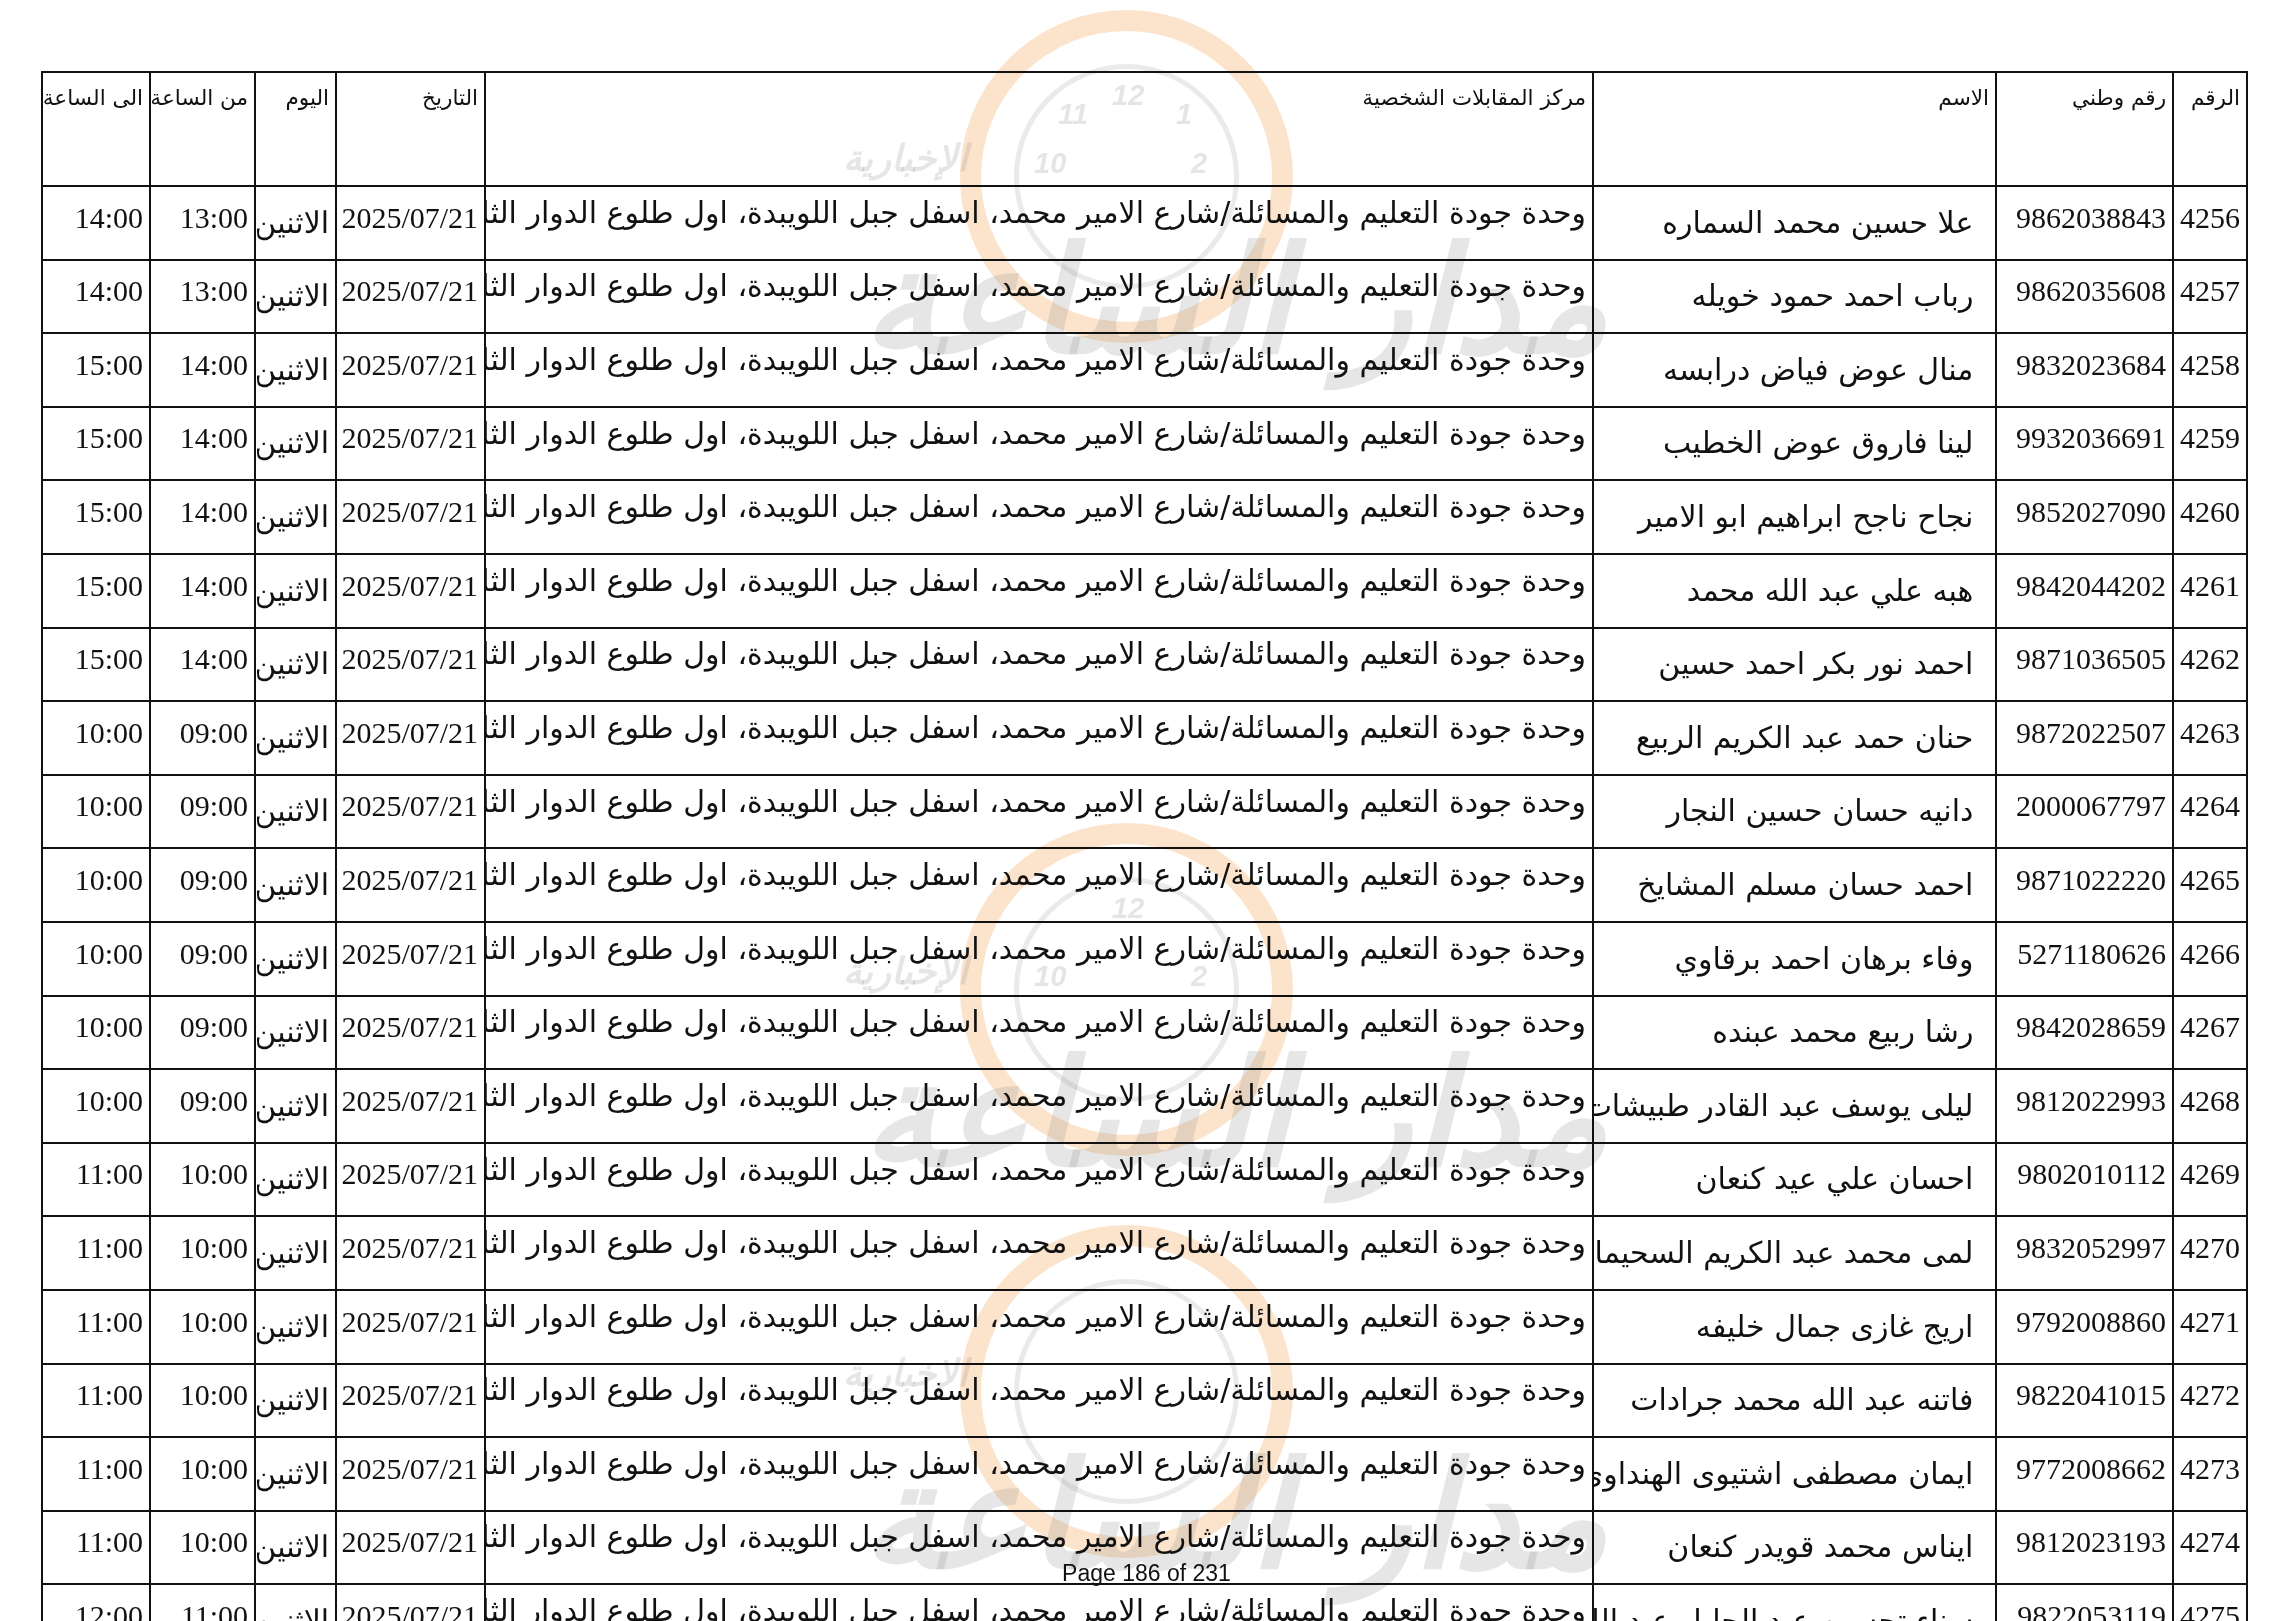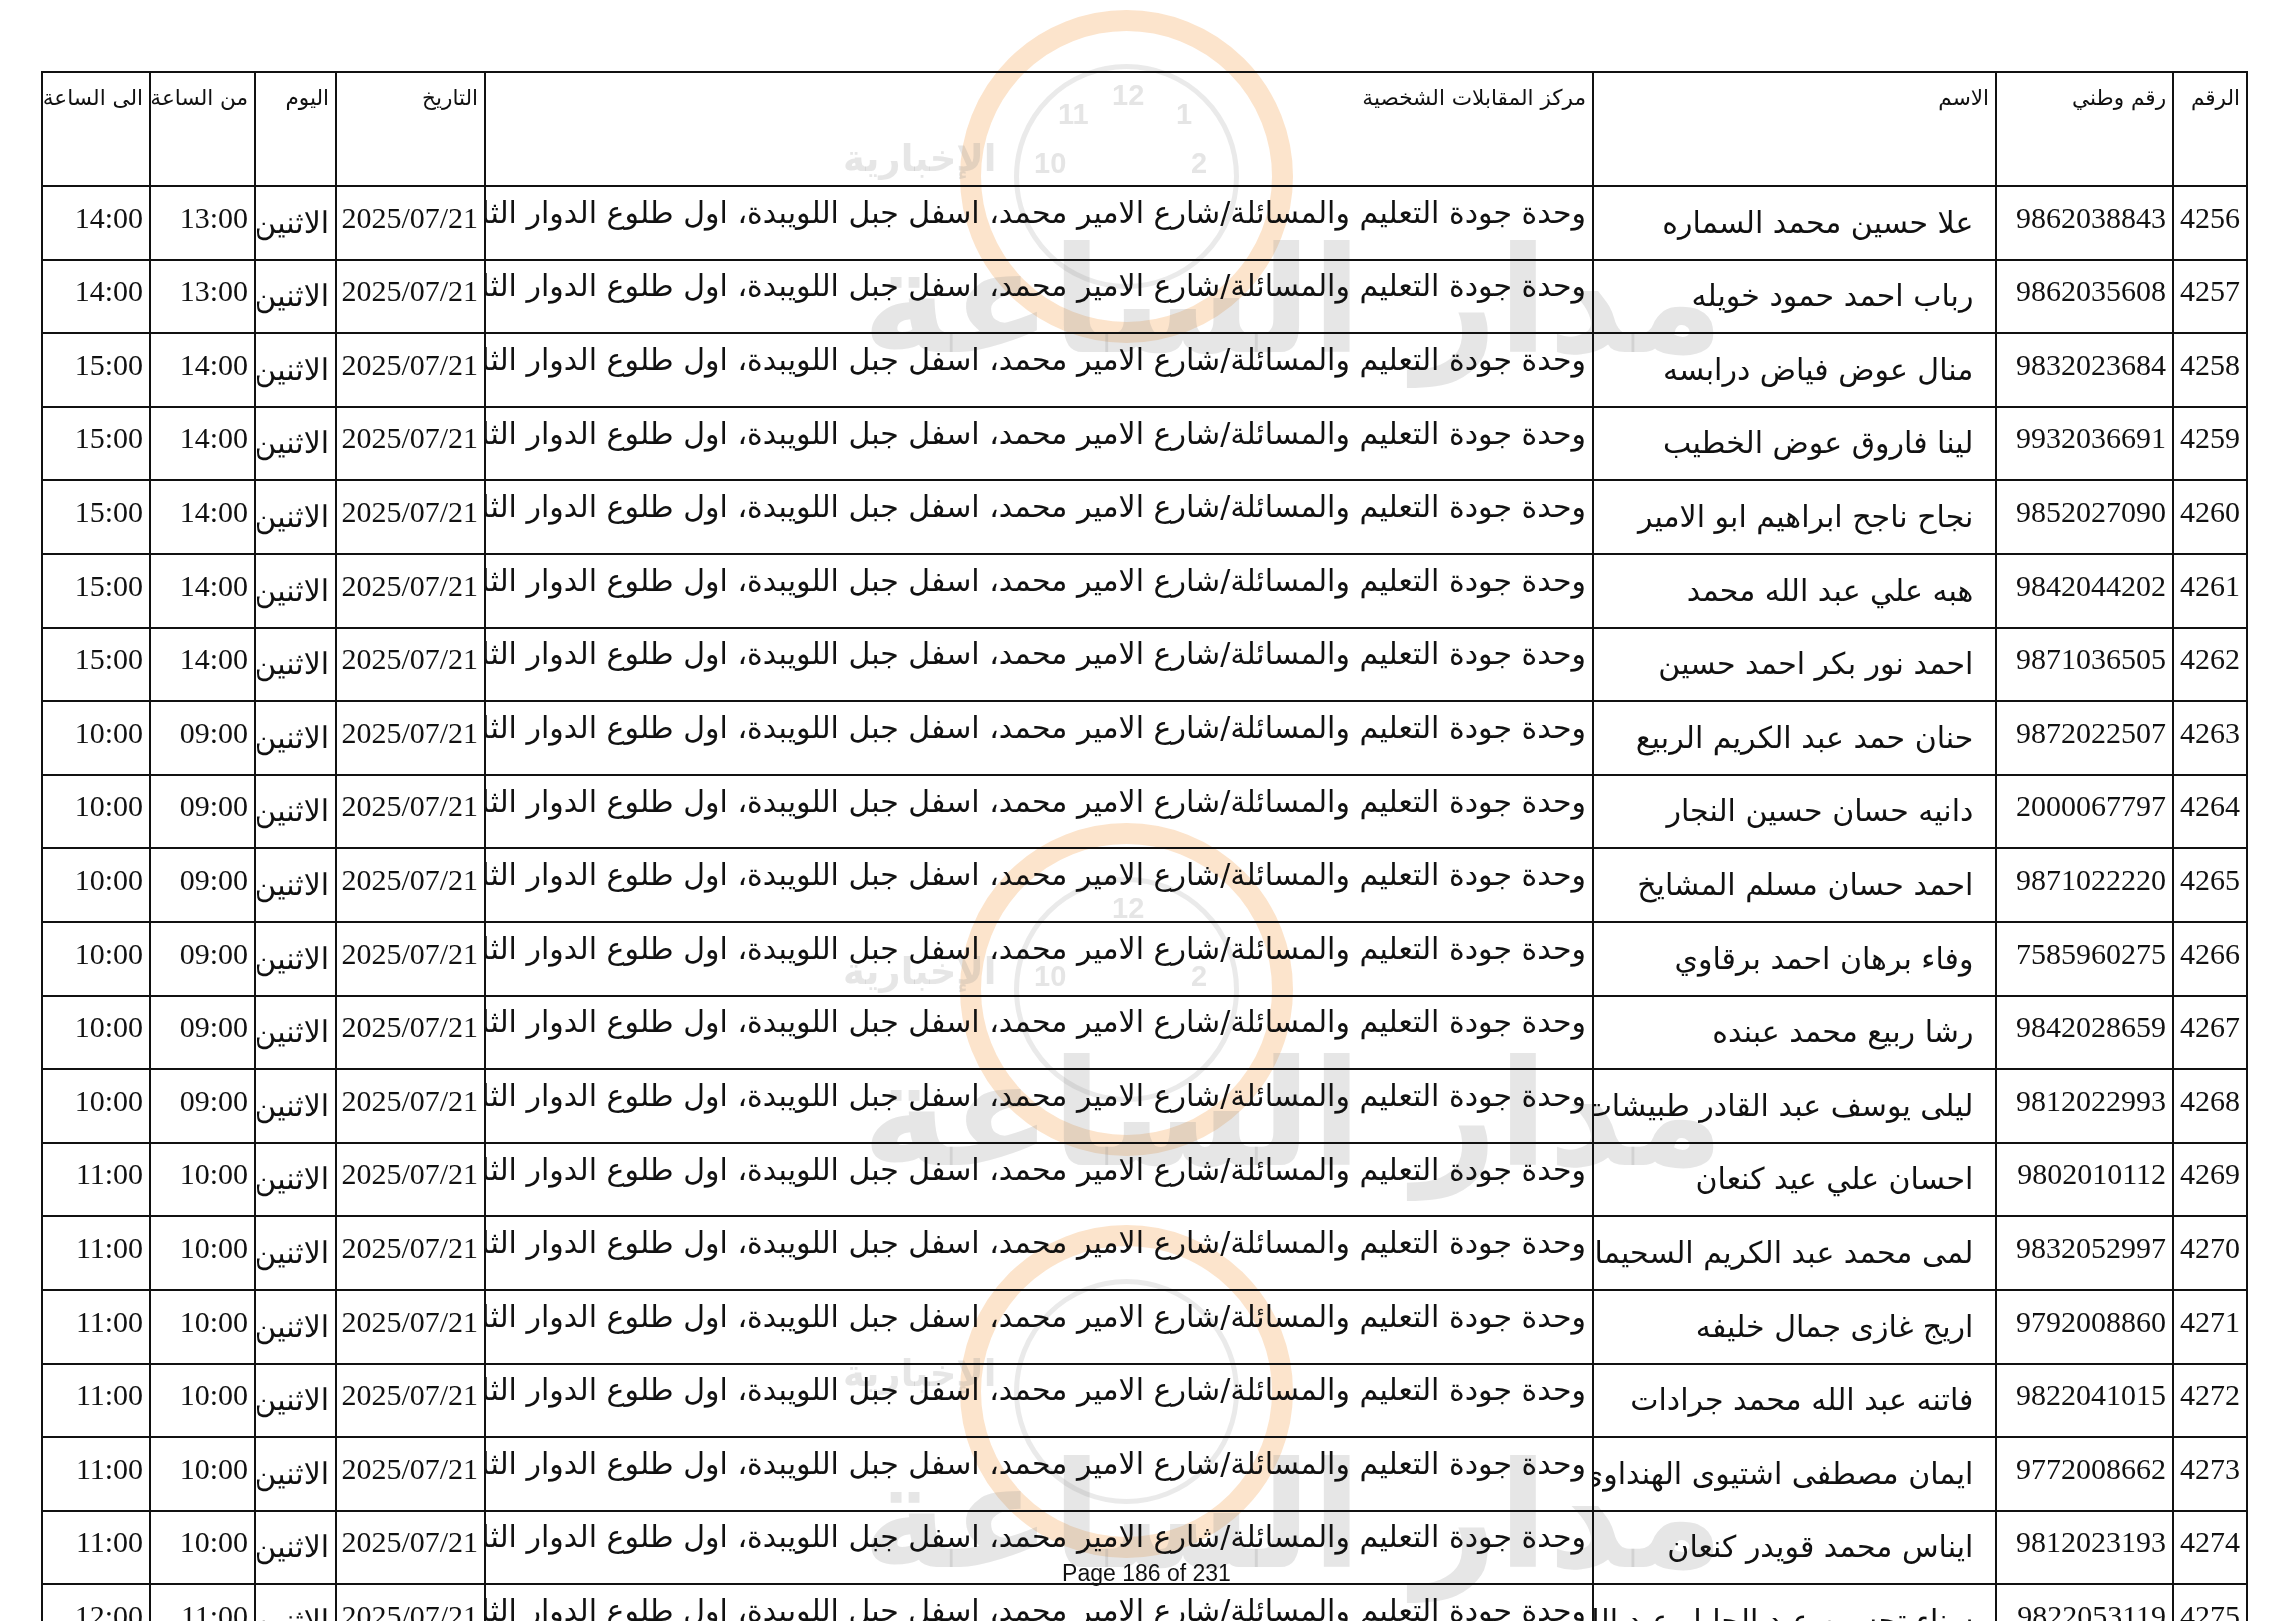--- a/index.html
+++ b/index.html
@@ -3,21 +3,21 @@
 <meta charset="utf-8">
 <style>
   html, body { margin: 0; padding: 0; }
   body {
     width: 2293px; height: 1621px; background: #ffffff;
     position: relative; overflow: hidden;
     font-family: "Liberation Serif", serif; color: #111;
   }
   .watermark {
     position: absolute; pointer-events: none; z-index: 0;
-    width: 412px; height: 412px;
+    width: 412px; height: 412px; font-style: italic;
   }
   .wm-ring {
     position: absolute; left: 39px; top: 0; width: 333px; height: 333px;
     border-radius: 50%; border: 21.6px solid rgba(247, 178, 110, 0.35);
     box-sizing: border-box;
   }
   .wm-face {
     position: absolute; left: 93px; top: 54px; width: 225px; height: 225px;
     border-radius: 50%; border: 5.9px solid rgba(160,160,160,0.22);
     box-sizing: border-box;
@@ -211,21 +211,21 @@
         <td>9871022220</td>
         <td>4265</td>
       </tr>
       <tr>
         <td>10:00</td>
         <td>09:00</td>
         <td class="day">الاثنين</td>
         <td>2025/07/21</td>
         <td class="loc">وحدة جودة التعليم والمسائلة/شارع الامير محمد، اسفل جبل اللويبدة، اول طلوع الدوار الثالث بجانب مدارس سمير الرفاعي</td>
         <td class="name">وفاء برهان احمد برقاوي</td>
-        <td>7585960275</td>
+        <td>5271180626</td>
         <td>4266</td>
       </tr>
       <tr>
         <td>10:00</td>
         <td>09:00</td>
         <td class="day">الاثنين</td>
         <td>2025/07/21</td>
         <td class="loc">وحدة جودة التعليم والمسائلة/شارع الامير محمد، اسفل جبل اللويبدة، اول طلوع الدوار الثالث بجانب مدارس سمير الرفاعي</td>
         <td class="name">رشا ربيع محمد عبنده</td>
         <td>9842028659</td>

